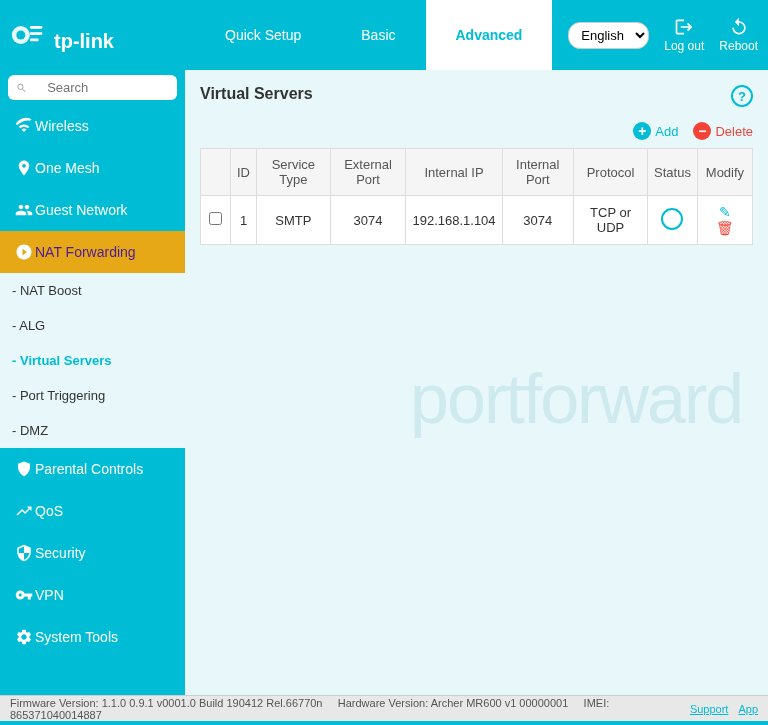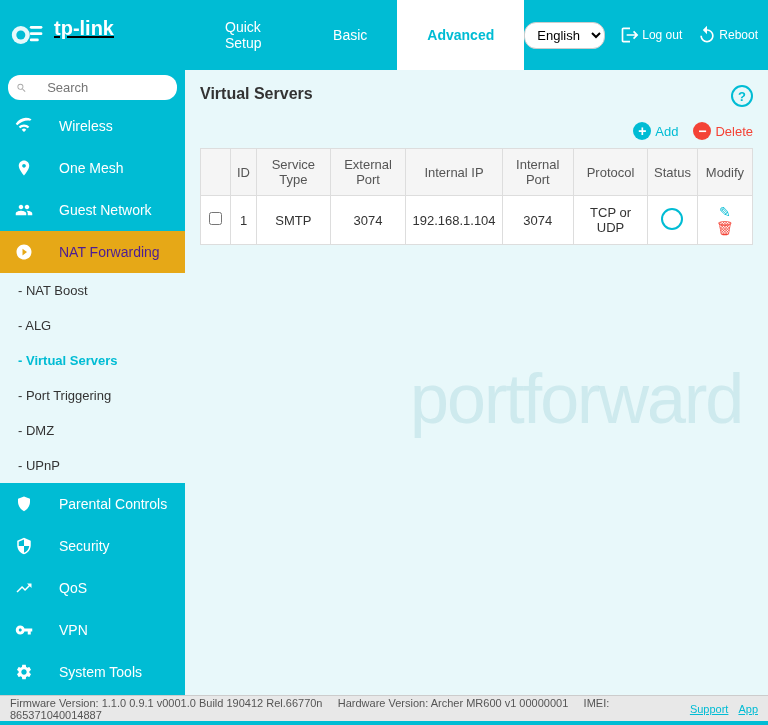--- a/index.html
+++ b/index.html
@@ -15,24 +15,23 @@
     .header {
       background: #00bcd4;
       display: flex;
       align-items: center;
       height: 70px;
       padding: 0 10px;
     }
 
     .logo-area {
       display: flex;
-      align-items: flex-start;
+      align-items: flex-end;
       width: 185px;
       flex-shrink: 0;
-      text-decoration: underline;
     }
 
     .logo-icon {
       width: 36px;
       height: 36px;
       margin-right: 8px;
     }
 
     .logo-text {
       color: white;
@@ -74,21 +73,21 @@
       border: 1px solid #ccc;
       background: white;
       padding: 4px 8px;
       border-radius: 12px;
       font-size: 13px;
       cursor: pointer;
     }
 
     .header-btn {
       display: flex;
-      flex-direction: row;
+      flex-direction: column;
       align-items: center;
       color: white;
       font-size: 12px;
       cursor: pointer;
       gap: 2px;
     }
 
     
     .main-layout {
       display: flex;
@@ -99,21 +98,21 @@
     .sidebar {
       width: 185px;
       background: #00bcd4;
       flex-shrink: 0;
       overflow-y: auto;
     }
 
     .sidebar-search {
       background: white;
       margin: 5px 8px;
-      border-radius: 12px;
+      border-radius: 6px;
       display: flex;
       align-items: center;
       padding: 5px 8px;
       gap: 20px;
     }
 
     .sidebar-search input {
       border: none;
       outline: none;
       font-size: 13px;
@@ -121,34 +120,34 @@
       background: transparent;
     }
 
     .sidebar-item {
       display: flex;
       align-items: center;
       padding: 12px 15px;
       color: white;
       cursor: pointer;
       font-size: 14px;
-      gap: 26px;
+      gap: 2px;
     }
 
     .sidebar-item.active {
       background: #e6a817;
       color: #4c1d95;
     }
 
     .sidebar-submenu {
       background: #e8f8fa;
     }
 
     .sidebar-submenu-item {
-      padding: 10px 15px 10px 18px;
+      padding: 10px 15px 10px 12px;
       font-size: 13px;
       color: #333;
       cursor: pointer;
     }
 
     .sidebar-submenu-item.active {
       color: #00bcd4;
       font-weight: bold;
     }
 
@@ -396,42 +395,41 @@
       </svg>
       <span>NAT Forwarding</span>
     </div>
 
     <div class="sidebar-submenu">
       <div class="sidebar-submenu-item">- NAT Boost</div>
       <div class="sidebar-submenu-item">- ALG</div>
       <div class="sidebar-submenu-item active">- Virtual Servers</div>
       <div class="sidebar-submenu-item">- Port Triggering</div>
       <div class="sidebar-submenu-item">- DMZ</div>
-      <div class="sidebar-submenu-item">- UPnP</div>
     </div>
 
     <div class="sidebar-item">
       <svg width="18" height="18" viewBox="0 0 24 24" fill="white">
         <path d="M12 21.7C7.11 19.26 4 14.32 4 9V5l8-3 8 3v4c0 5.32-3.11 10.26-8 12.7z"></path>
       </svg>
       <span>Parental Controls</span>
     </div>
 
     <div class="sidebar-item">
       <svg width="18" height="18" viewBox="0 0 24 24" fill="white">
+        <path d="M16 6l2.29 2.29-4.88 4.88-4-4L2 16.59 3.41 18l6-6 4 4 6.3-6.29L22 12V6z"></path>
+      </svg>
+      <span>QoS</span>
+    </div>
+
+    <div class="sidebar-item">
+      <svg width="18" height="18" viewBox="0 0 24 24" fill="white">
         <path d="M12 1L3 5v6c0 5.55 3.84 10.74 9 12 5.16-1.26 9-6.45 9-12V5l-9-4zm0 10.99h7c-.53 4.12-3.28 7.79-7 8.94V12H5V6.3l7-3.11v8.8z"></path>
       </svg>
       <span>Security</span>
-    </div>
-
-    <div class="sidebar-item">
-      <svg width="18" height="18" viewBox="0 0 24 24" fill="white">
-        <path d="M16 6l2.29 2.29-4.88 4.88-4-4L2 16.59 3.41 18l6-6 4 4 6.3-6.29L22 12V6z"></path>
-      </svg>
-      <span>QoS</span>
     </div>
 
     <div class="sidebar-item">
       <svg width="18" height="18" viewBox="0 0 24 24" fill="white">
         <path d="M12.65 10C11.83 7.67 9.61 6 7 6c-3.31 0-6 2.69-6 6s2.69 6 6 6c2.61 0 4.83-1.67 5.65-4H17v4h4v-4h2v-4H12.65zM7 14c-1.1 0-2-.9-2-2s.9-2 2-2 2 .9 2 2-.9 2-2 2z"></path>
       </svg>
       <span>VPN</span>
     </div>
 
     <div class="sidebar-item">

